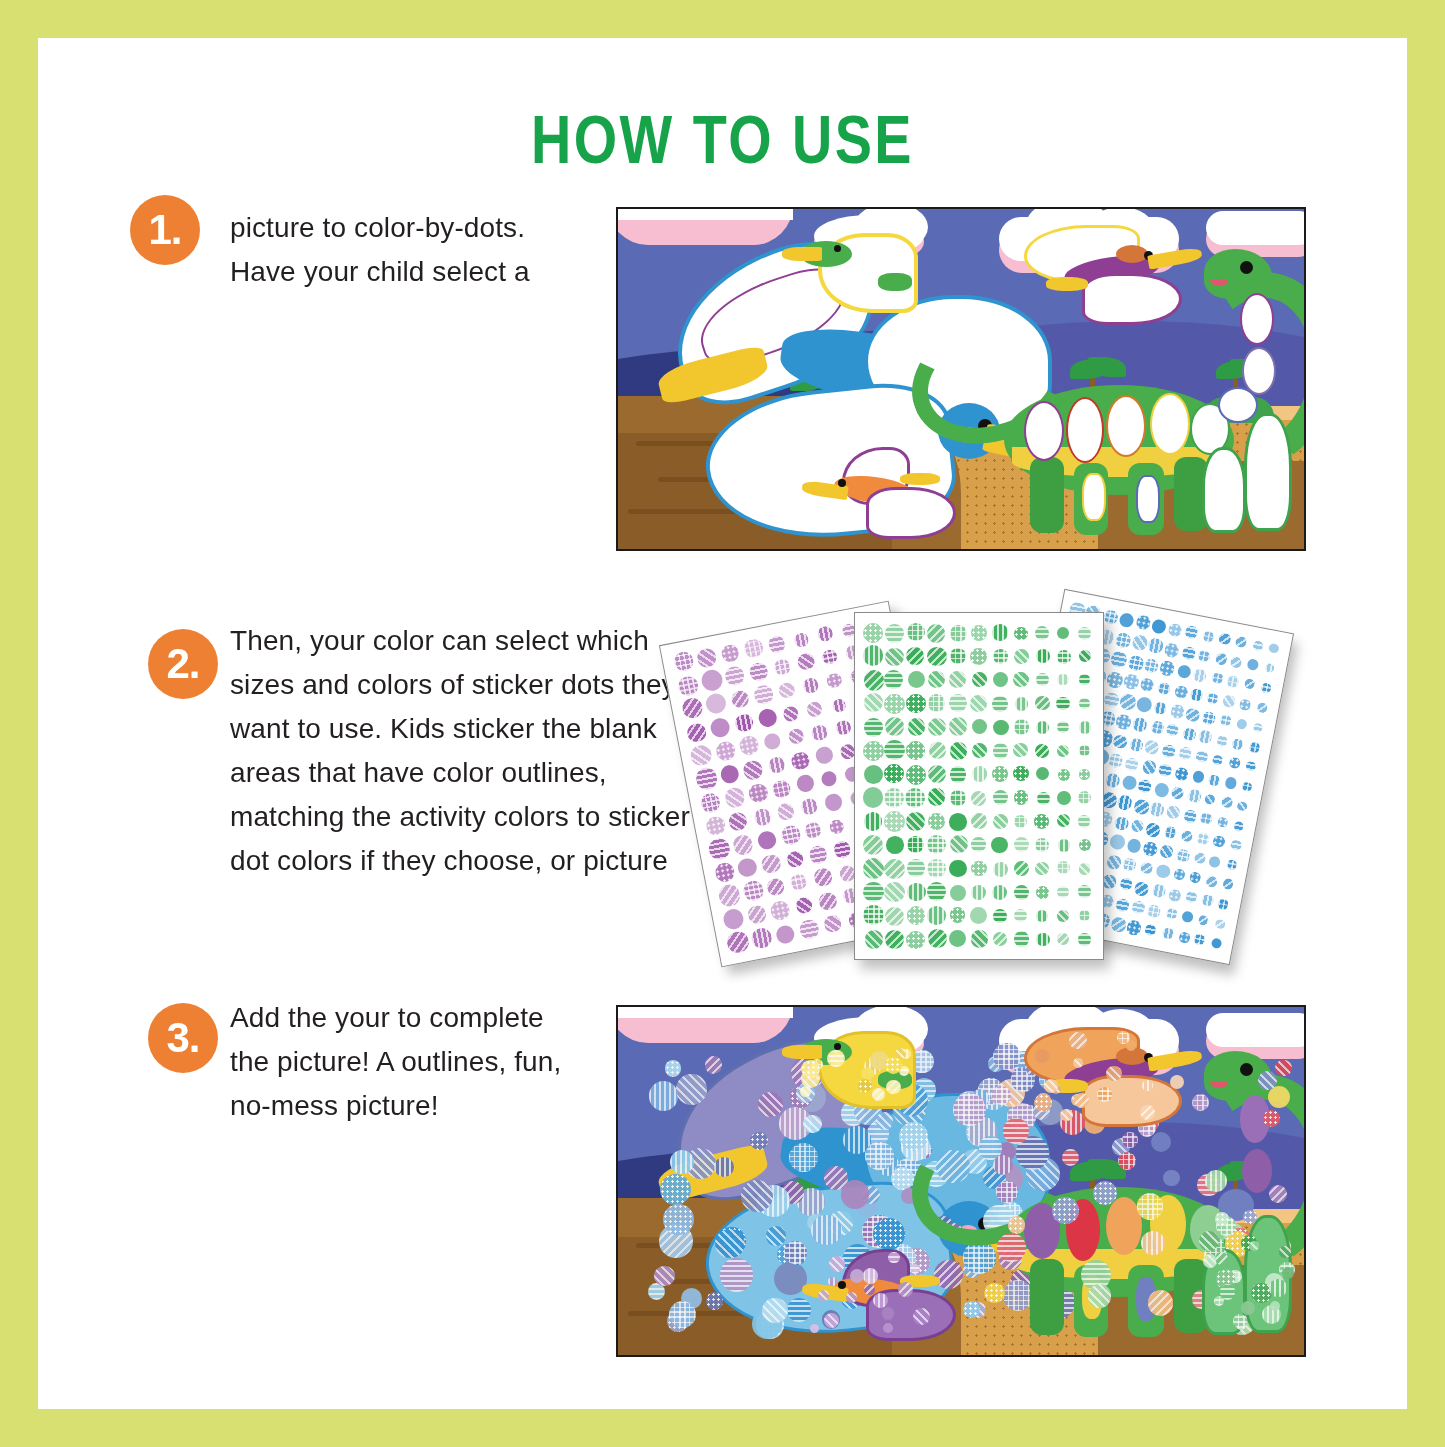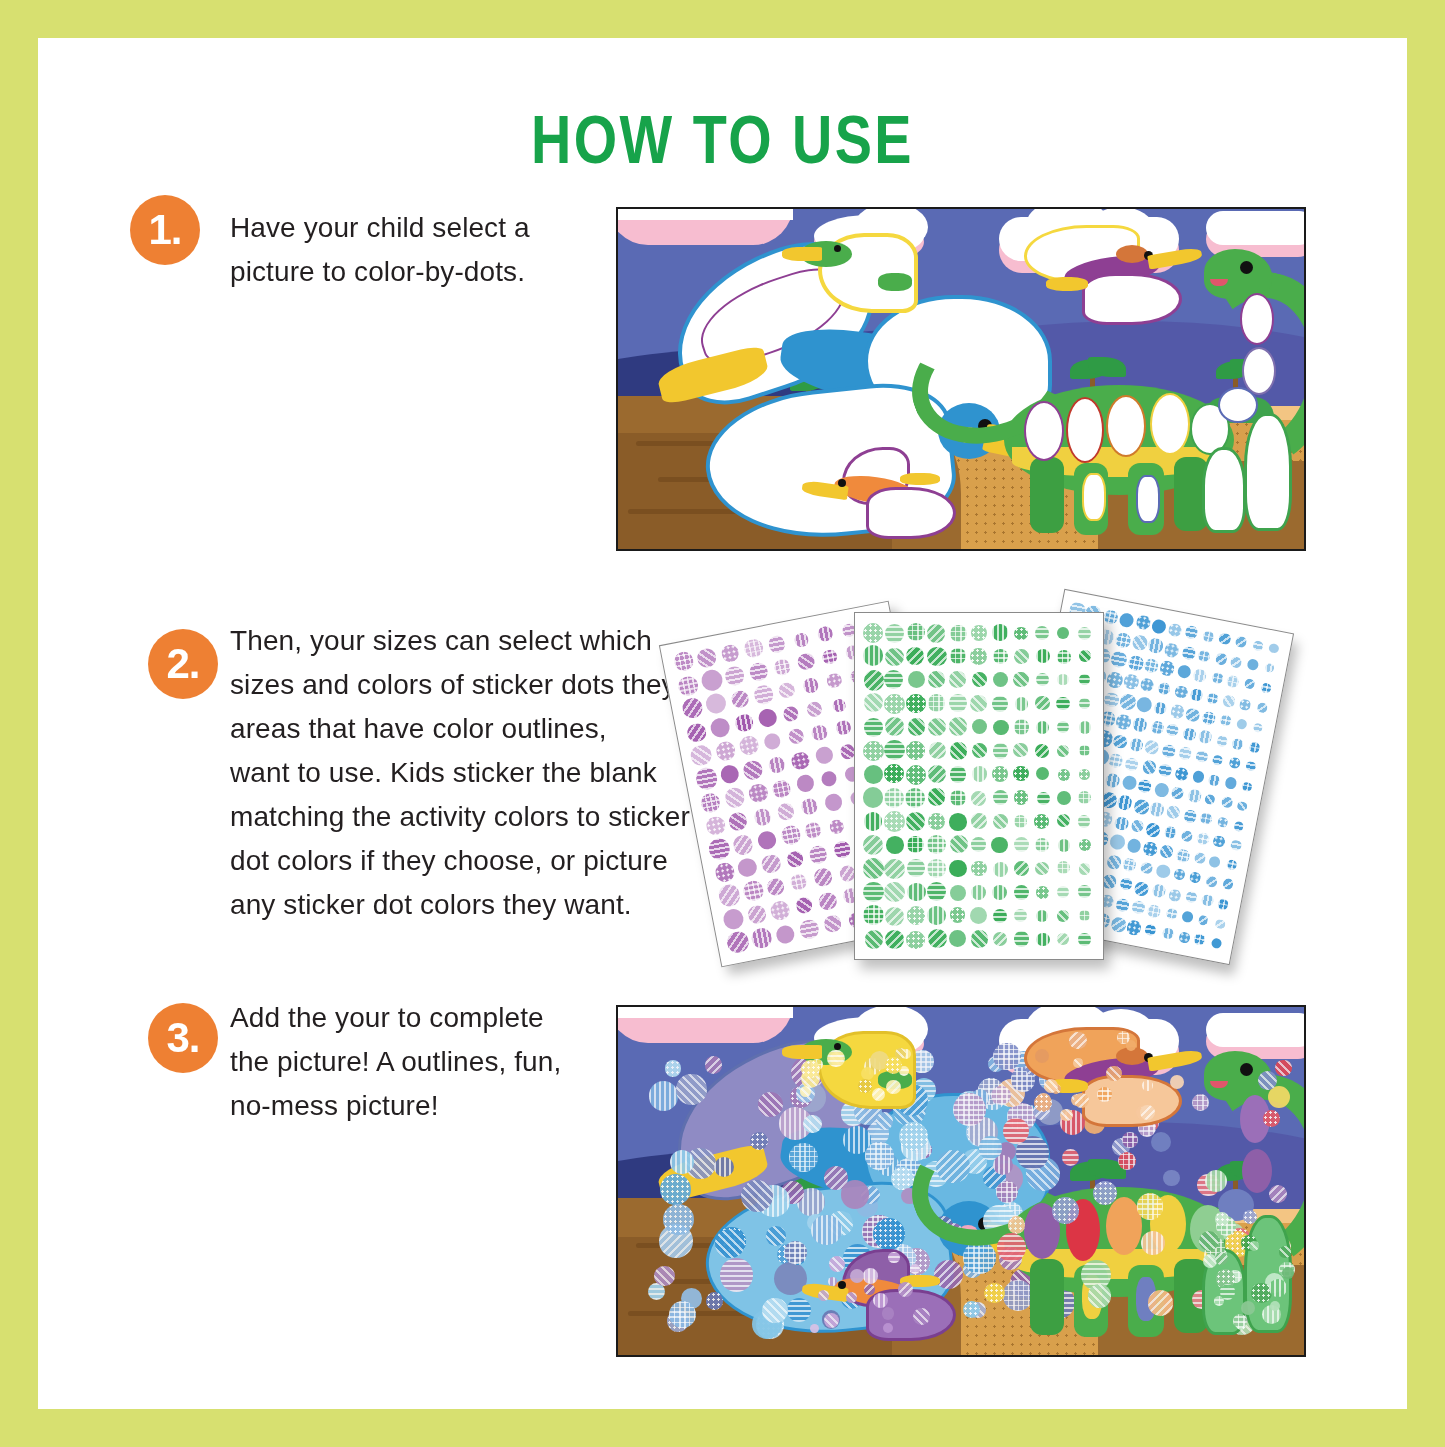--- a/index.html
+++ b/index.html
@@ -97,22 +97,22 @@
 </head>
 <body>
 
 <div class="page">
 
   <div class="title">HOW TO USE</div>
 
   <div class="step" style="left:0;top:0;width:100%;height:100%;">
     <div class="badge" style="left:92px;top:157px;">1.</div>
     <div class="steptext" style="left:192px;top:168px;width:330px;">
+      <div>picture to color-by-dots.</div>
       <div>Have your child select a</div>
-      <div>picture to color-by-dots.</div>
     </div>
 
     <div class="panel" style="left:578px;top:169px;width:686px;height:340px;">
       <div class="sky"></div>
       <div class="hillA"></div>
       <div class="hillC"></div>
       <div class="hillB"></div>
       <div class="greenridge"></div>
       <div class="sandfar"></div>
       <div class="sandnear"></div>
@@ -215,27 +215,26 @@
       <div class="dino" style="left:578px;top:200px;width:100px;height:120px;">
         <div class="blob" style="left:6px;top:38px;width:38px;height:80px;background:#fff;border:3px solid #3fa34d;border-radius:45% 45% 30% 30%;"></div>
         <div class="blob" style="left:48px;top:4px;width:42px;height:112px;background:#fff;border:3px solid #3fa34d;border-radius:45% 45% 30% 30%;"></div>
       </div>
     </div>
   </div>
 
   <div class="step" style="left:0;top:0;width:100%;height:100%;">
     <div class="badge" style="left:110px;top:591px;">2.</div>
     <div class="steptext" style="left:192px;top:581px;width:470px;">
-      <div>Then, your sizes can select which</div>
+      <div>Then, your color can select which</div>
       <div>sizes and colors of sticker dots they</div>
+      <div>want to use. Kids sticker the blank</div>
       <div>areas that have color outlines,</div>
-      <div>want to use. Kids sticker the blank</div>
       <div>matching the activity colors to sticker</div>
       <div>dot colors if they choose, or picture</div>
-      <div>any sticker dot colors they want.</div>
     </div>
 
     <div style="position:absolute;left:640px;top:520px;width:640px;height:420px;">
       <div class="sheet" id="sheet-purple" style="left:10px;top:62px;width:232px;height:326px;transform:rotate(-11deg);transform-origin:50% 50%;">
         <div class="sheetgrid" id="grid-purple">
             <div class="dot p-cross" style="left:11.3px;top:10.0px;width:18.7px;height:18.7px;background-color:rgb(190,140,198);"></div>
             <div class="dot p-chev" style="left:33.5px;top:10.5px;width:19.7px;height:19.7px;background-color:rgb(193,146,201);"></div>
             <div class="dot p-dots" style="left:59.3px;top:12.1px;width:17.0px;height:17.0px;background-color:rgb(198,156,206);"></div>
             <div class="dot p-cross" style="left:82.4px;top:10.5px;width:18.9px;height:18.9px;background-color:rgb(215,184,220);"></div>
             <div class="dot p-stripeH" style="left:107.3px;top:12.4px;width:16.2px;height:16.2px;background-color:rgb(197,153,205);"></div>

